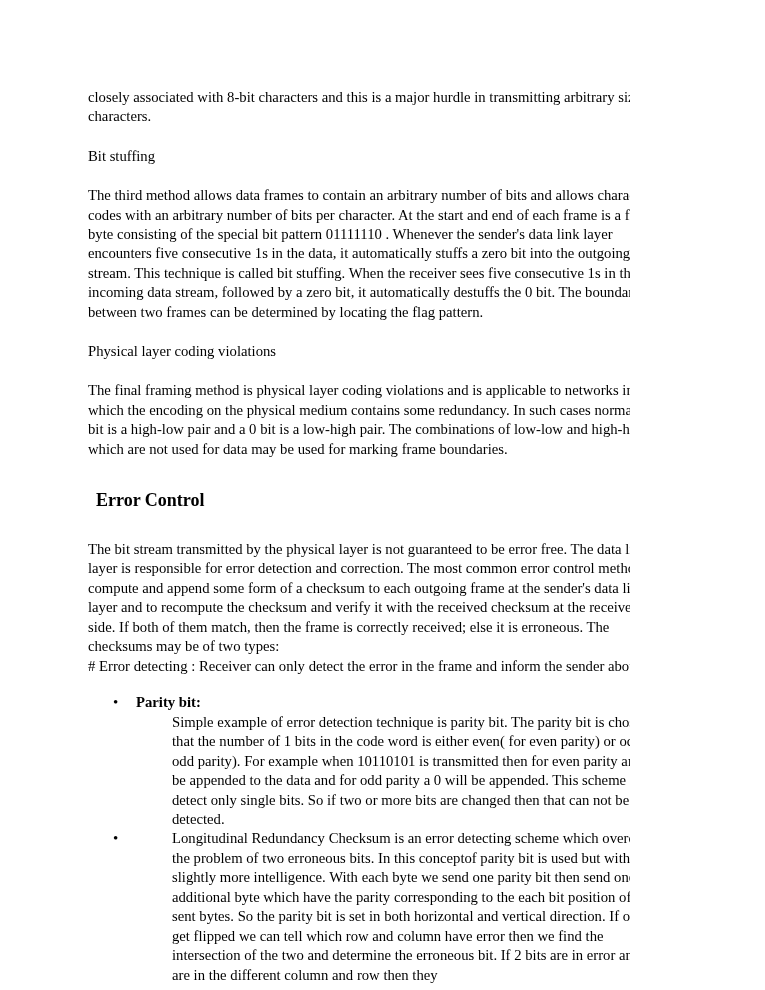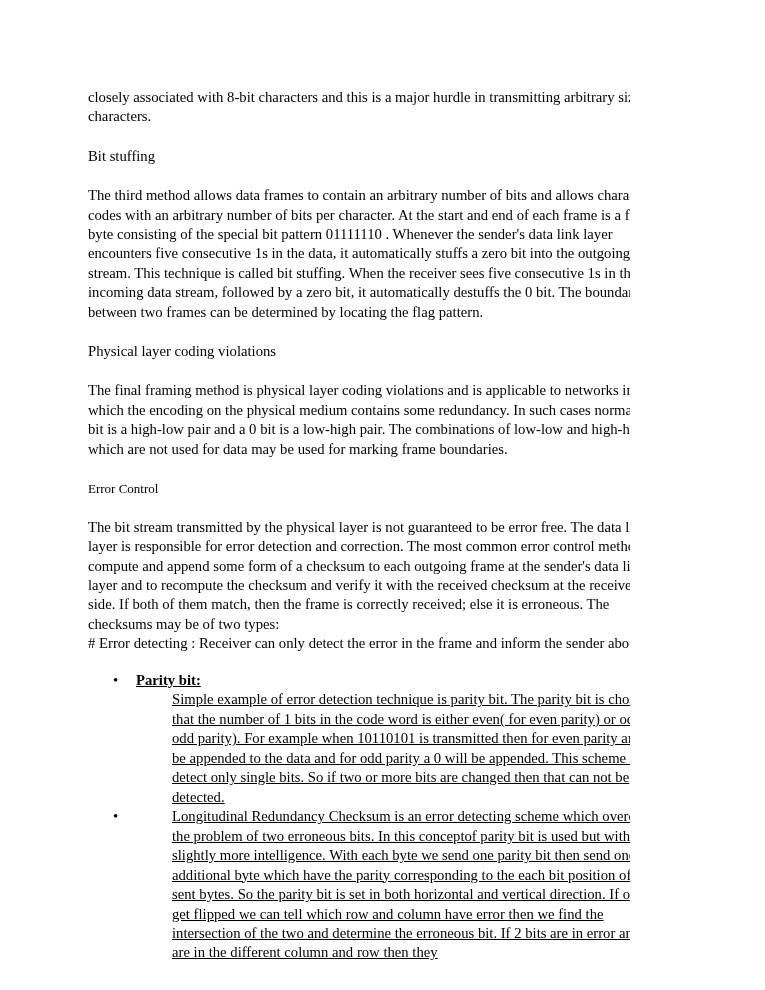--- a/index.html
+++ b/index.html
@@ -36,35 +36,34 @@
   .gap-sm { height: 17px; }
   .gap-md { height: 20px; }
   .gap-lg { height: 22px; }
   h3.sub-heading {
     margin: 0;
     font-size: 14.7px;
     font-weight: normal;
     line-height: 1.3;
   }
   h2.section-heading {
-    margin: 0;
-    font-size: 13px;
-    font-weight: normal;
+    margin: 8px;
+    font-size: 18px;
+    font-weight: bold;
     line-height: 1.25;
   }
   ul.bullet-list {
     margin: 0;
     padding: 0 0 0 48px;
     list-style: none;
   }
   ul.bullet-list > li {
     position: relative;
     margin: 0 0 0 0;
     padding: 0 0 0 0;
-    text-decoration: underline;
   }
   ul.bullet-list > li::before {
     content: "\2022";
     position: absolute;
     left: -23px;
     top: 0;
     font-size: 15px;
     line-height: 1.3;
   }
   .li-title {

